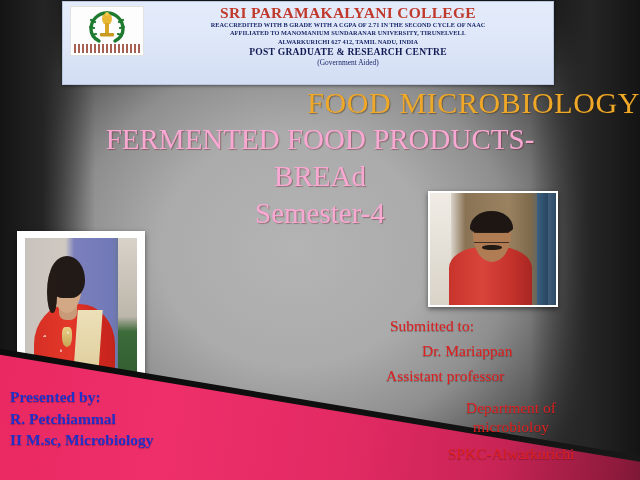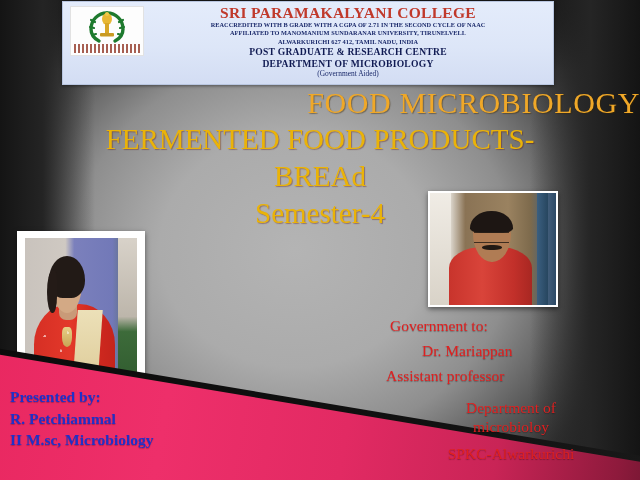--- a/index.html
+++ b/index.html
@@ -133,21 +133,21 @@
     letter-spacing: .6px;
     text-shadow: 1px 1px 1px rgba(60,40,0,.45);
   }
   .title-red {
     position: absolute;
     left: 0;
     top: 121px;
     width: 640px;
     text-align: center;
     font-size: 29px;
-    color: #eab308;
+    color: #f9a8d4;
     line-height: 37px;
     text-shadow: 1px 1px 1px rgba(80,0,0,.35);
   }
 
   
   .photo-frame {
     position: absolute;
     background: #ffffff;
     box-shadow: 0 2px 5px rgba(0,0,0,.5);
     overflow: hidden;
@@ -357,21 +357,20 @@
         <circle cx="22" cy="4" r="2" fill="#f0c94a"></circle>
       </svg>
       <div class="tamil"></div>
     </div>
     <div class="lh-text">
       <div class="lh-l1">SRI PARAMAKALYANI COLLEGE</div>
       <div class="lh-l2">REACCREDITED WITH B GRADE WITH A CGPA OF 2.71 IN THE SECOND CYCLE OF NAAC</div>
       <div class="lh-l3">AFFILIATED TO MANOMANIUM SUNDARANAR UNIVERSITY, TIRUNELVELI.</div>
       <div class="lh-l4">ALWARKURICHI 627 412, TAMIL NADU,  INDIA</div>
       <div class="lh-l5">POST GRADUATE &amp; RESEARCH CENTRE</div>
-      <div class="lh-l6">DEPARTMENT OF MICROBIOLOGY</div>
       <div class="lh-l7">(Government Aided)</div>
     </div>
   </div>
 
   <div class="title-gold">FOOD MICROBIOLOGY</div>
   <div class="title-red">
     <div>FERMENTED FOOD PRODUCTS-</div>
     <div>BREAd</div>
     <div>Semester-4</div>
   </div>
@@ -412,21 +411,21 @@
     <div class="band-pink"></div>
   </div>
 
   <div class="presented">
     <div>Presented by:</div>
     <div>R. Petchiammal</div>
     <div>II M.sc, Microbiology</div>
   </div>
 
   <div class="submitted">
-    <div class="l1">Government to:</div>
+    <div class="l1">Submitted to:</div>
     <div class="l2">Dr. Mariappan</div>
     <div class="l3">Assistant professor</div>
     <div class="l4">Department of</div>
     <div class="l5">microbioloy</div>
     <div class="l6">SPKC-Alwarkurichi</div>
   </div>
 
 </div>
 
 </body></html>

